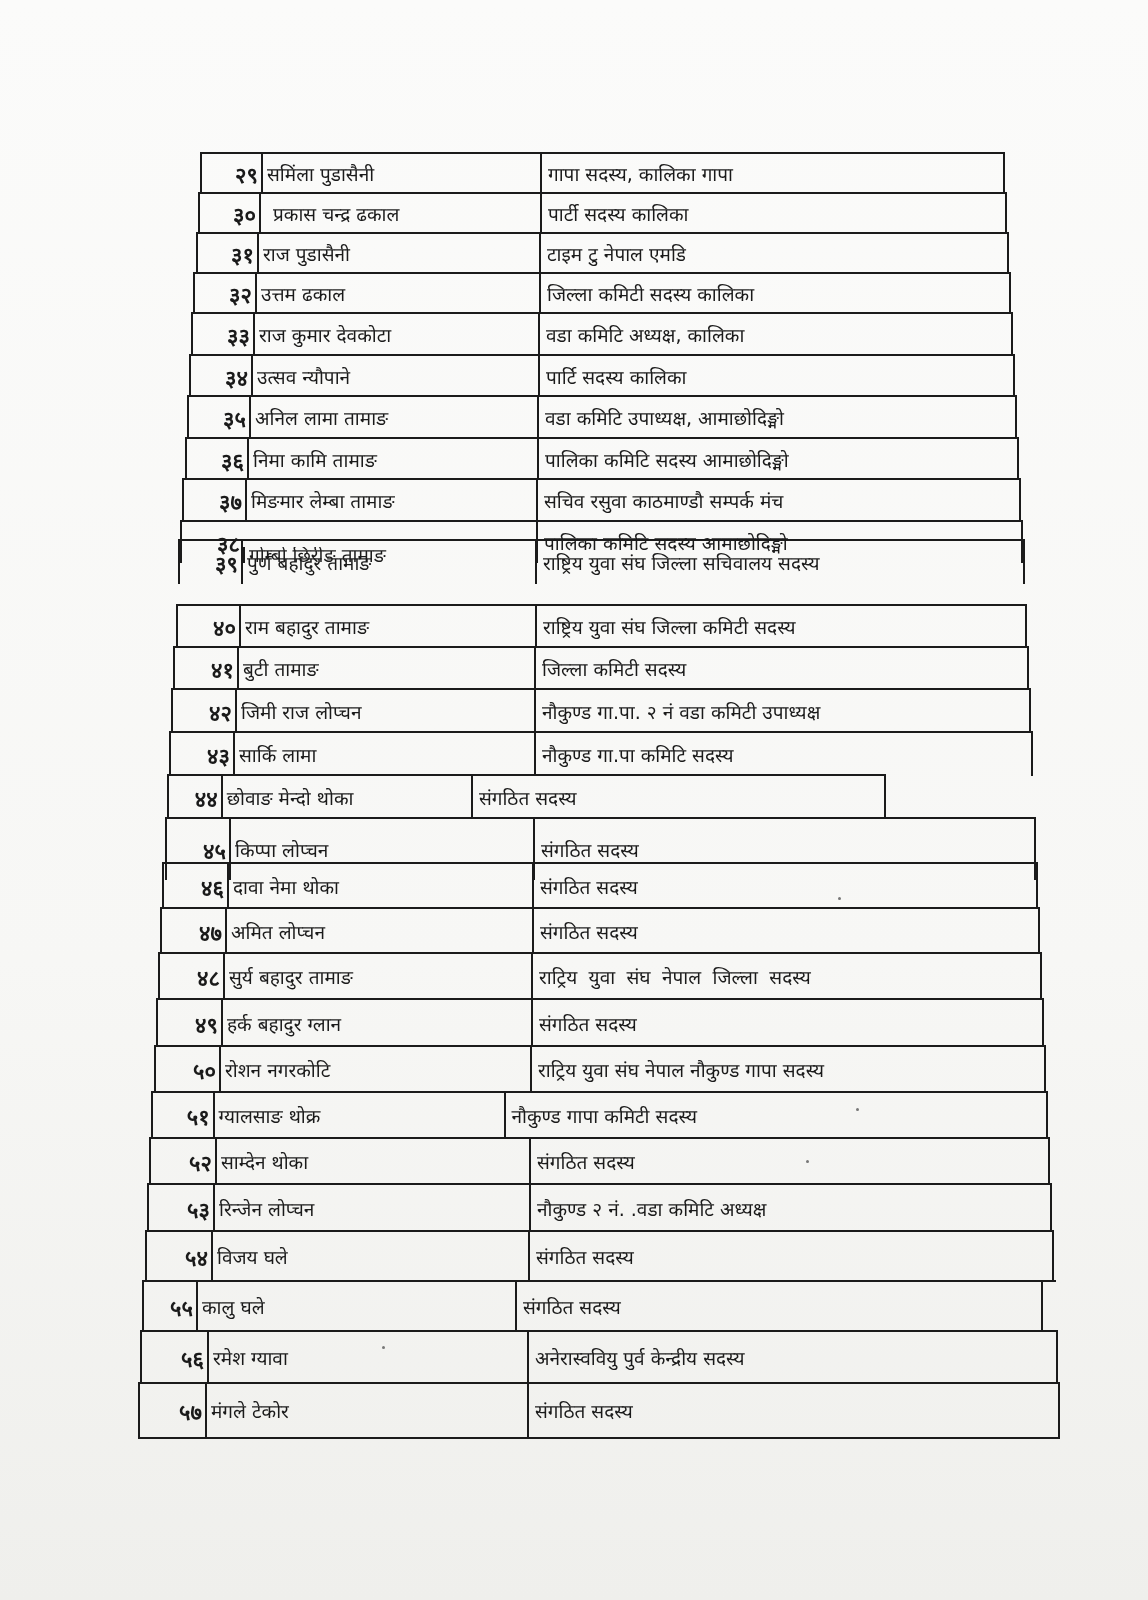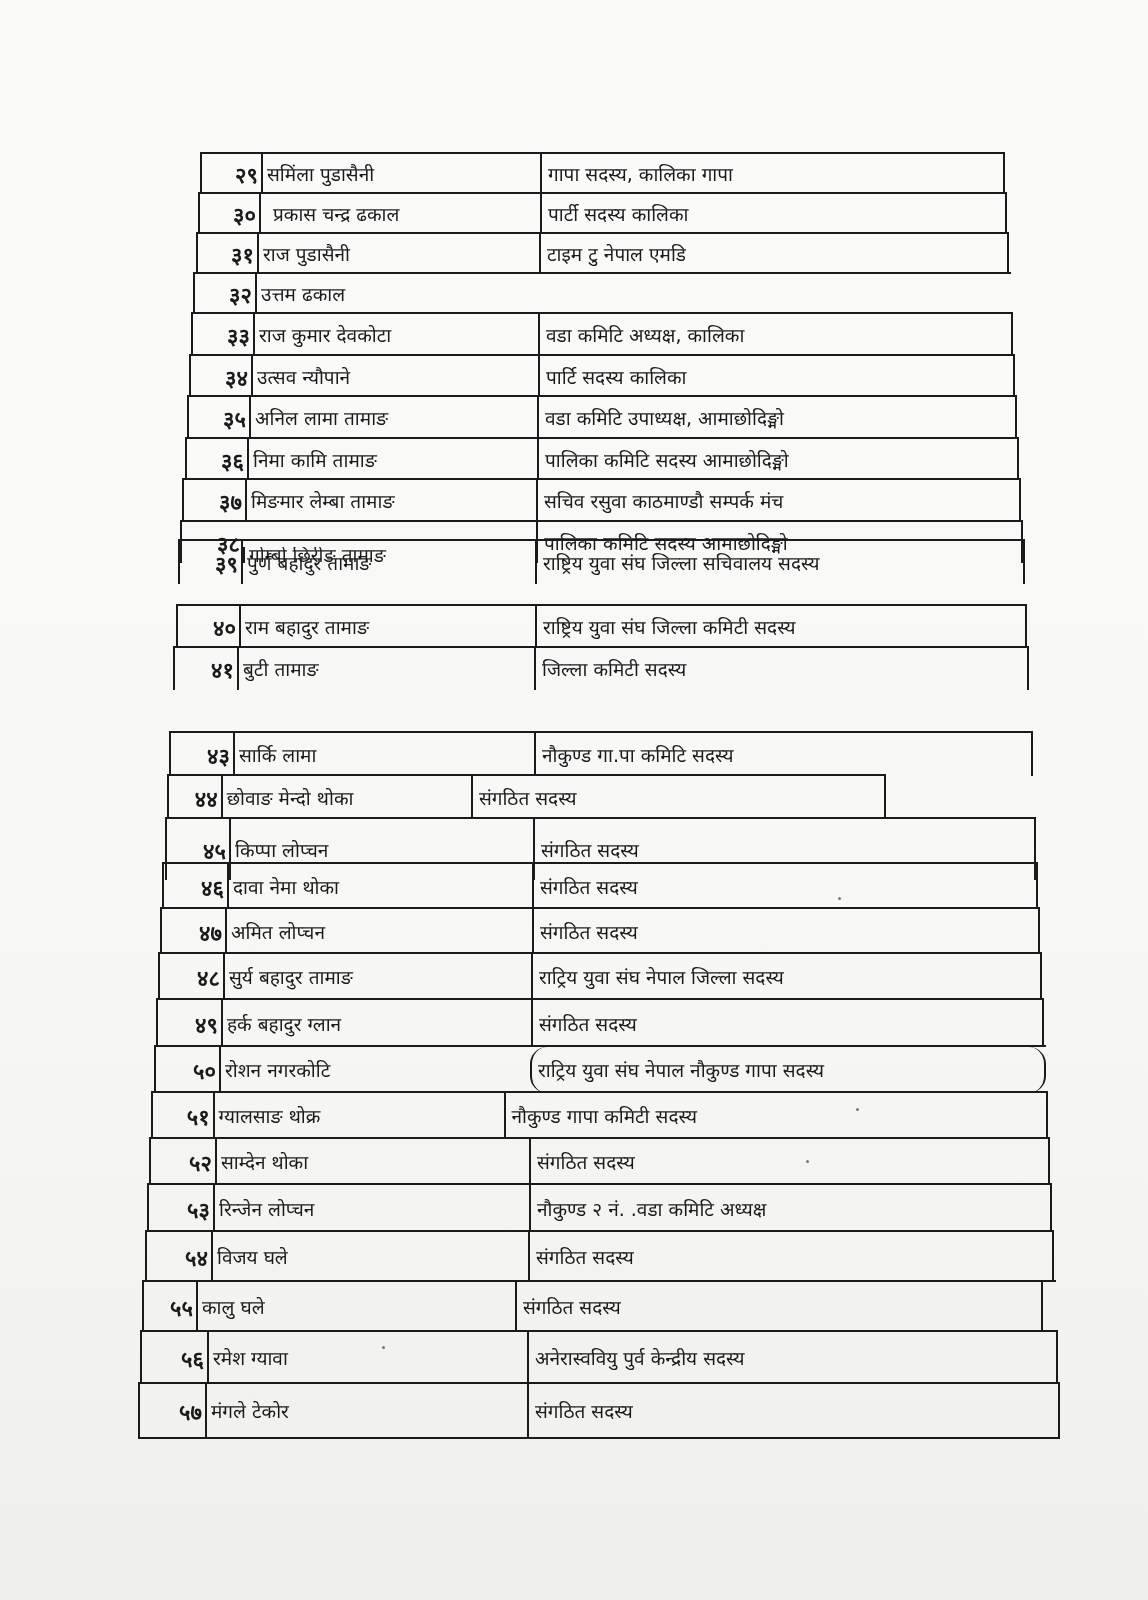--- a/index.html
+++ b/index.html
@@ -59,20 +59,21 @@
         <div class="cell role end" style="width: 467px;">पार्टी सदस्य कालिका</div>
       </div>
       <div class="row" style="left: 196px; top: 232px; width: 813px; height: 42px;">
         <div class="cell sn" style="width: 61px;">३१</div>
         <div class="cell name" style="width: 282px;">राज पुडासैनी</div>
         <div class="cell role end" style="width: 470px;">टाइम टु नेपाल एमडि</div>
       </div>
       <div class="row" style="left: 193px; top: 272px; width: 818px; height: 42px;">
         <div class="cell sn" style="width: 62px;">३२</div>
         <div class="cell name" style="width: 284px;">उत्तम ढकाल</div>
+        <div class="cell role end" style="width: 472px;">जिल्ला कमिटी सदस्य कालिका</div>
       </div>
       <div class="row" style="left: 191px; top: 312px; width: 822px; height: 44px;">
         <div class="cell sn" style="width: 62px;">३३</div>
         <div class="cell name" style="width: 285px;">राज कुमार देवकोटा</div>
         <div class="cell role end" style="width: 475px;">वडा कमिटि अध्यक्ष, कालिका</div>
       </div>
       <div class="row" style="left: 189px; top: 354px; width: 826px; height: 43px;">
         <div class="cell sn" style="width: 62px;">३४</div>
         <div class="cell name" style="width: 287px;">उत्सव न्यौपाने</div>
         <div class="cell role end" style="width: 477px;">पार्टि सदस्य कालिका</div>
@@ -105,20 +106,25 @@
       <div class="row" style="left: 176px; top: 604px; width: 851px; height: 44px;">
         <div class="cell sn" style="width: 63px;">४०</div>
         <div class="cell name" style="width: 296px;">राम बहादुर तामाङ</div>
         <div class="cell role end" style="width: 492px;">राष्ट्रिय युवा संघ जिल्ला कमिटी सदस्य</div>
       </div>
       <div class="row" style="left: 173px; top: 646px; width: 856px; height: 44px;">
         <div class="cell sn" style="width: 64px;">४१</div>
         <div class="cell name" style="width: 297px;">बुटी तामाङ</div>
         <div class="cell role end" style="width: 495px;">जिल्ला कमिटी सदस्य</div>
       </div>
+      <div class="row" style="left: 171px; top: 688px; width: 860px; height: 45px;">
+        <div class="cell sn" style="width: 64px;">४२</div>
+        <div class="cell name" style="width: 299px;">जिमी राज लोप्चन</div>
+        <div class="cell role end" style="width: 497px;">नौकुण्ड गा.पा. २ नं वडा कमिटी उपाध्यक्ष</div>
+      </div>
       <div class="row" style="left: 169px; top: 731px; width: 864px; height: 45px;">
         <div class="cell sn" style="width: 64px;">४३</div>
         <div class="cell name" style="width: 301px;">सार्कि लामा</div>
         <div class="cell role end" style="width: 499px;">नौकुण्ड गा.पा कमिटि सदस्य</div>
       </div>
       <div class="row" style="left: 167px; top: 774px; width: 719px; height: 45px;">
         <div class="cell sn" style="width: 64px;">४४</div>
         <div class="cell name" style="width: 302px;">छोवाङ मेन्दो थोका</div>
         <div class="cell role end" style="width: 501px;">संगठित सदस्य</div>
       </div>
@@ -133,31 +139,31 @@
         <div class="cell role end" style="width: 506px;">संगठित सदस्य</div>
       </div>
       <div class="row" style="left: 160px; top: 907px; width: 880px; height: 47px;">
         <div class="cell sn" style="width: 65px;">४७</div>
         <div class="cell name" style="width: 307px;">अमित लोप्चन</div>
         <div class="cell role end" style="width: 508px;">संगठित सदस्य</div>
       </div>
       <div class="row" style="left: 158px; top: 952px; width: 884px; height: 48px;">
         <div class="cell sn" style="width: 65px;">४८</div>
         <div class="cell name" style="width: 308px;">सुर्य बहादुर तामाङ</div>
-        <div class="cell role end" style="width: 511px;">राट्रिय युवा संघ नेपाल जिल्ला सदस्य</div>
+        <div class="cell role end" style="width: 511px; font-family: Liberation Mono, monospace;">राट्रिय युवा संघ नेपाल जिल्ला सदस्य</div>
       </div>
       <div class="row" style="left: 156px; top: 998px; width: 888px; height: 49px;">
         <div class="cell sn" style="width: 65px;">४९</div>
         <div class="cell name" style="width: 310px;">हर्क बहादुर ग्लान</div>
         <div class="cell role end" style="width: 513px;">संगठित सदस्य</div>
       </div>
       <div class="row" style="left: 154px; top: 1045px; width: 892px; height: 48px;">
         <div class="cell sn" style="width: 65px;">५०</div>
         <div class="cell name" style="width: 311px;">रोशन नगरकोटि</div>
-        <div class="cell role end" style="width: 516px; border-radius: 17px;">राट्रिय युवा संघ नेपाल नौकुण्ड गापा सदस्य</div>
+        <div class="cell role end" style="width: 516px;">राट्रिय युवा संघ नेपाल नौकुण्ड गापा सदस्य</div>
       </div>
       <div class="row" style="left: 151px; top: 1091px; width: 897px; height: 48px;">
         <div class="cell sn" style="width: 66px;">५१</div>
         <div class="cell name" style="width: 313px;">ग्यालसाङ थोक्र</div>
         <div class="cell role end" style="width: 586px; text-align: right;">नौकुण्ड गापा कमिटी सदस्य</div>
       </div>
       <div class="row" style="left: 149px; top: 1137px; width: 901px; height: 48px;">
         <div class="cell sn" style="width: 66px;">५२</div>
         <div class="cell name" style="width: 314px;">साम्देन थोका</div>
         <div class="cell role end" style="width: 521px;">संगठित सदस्य</div>

